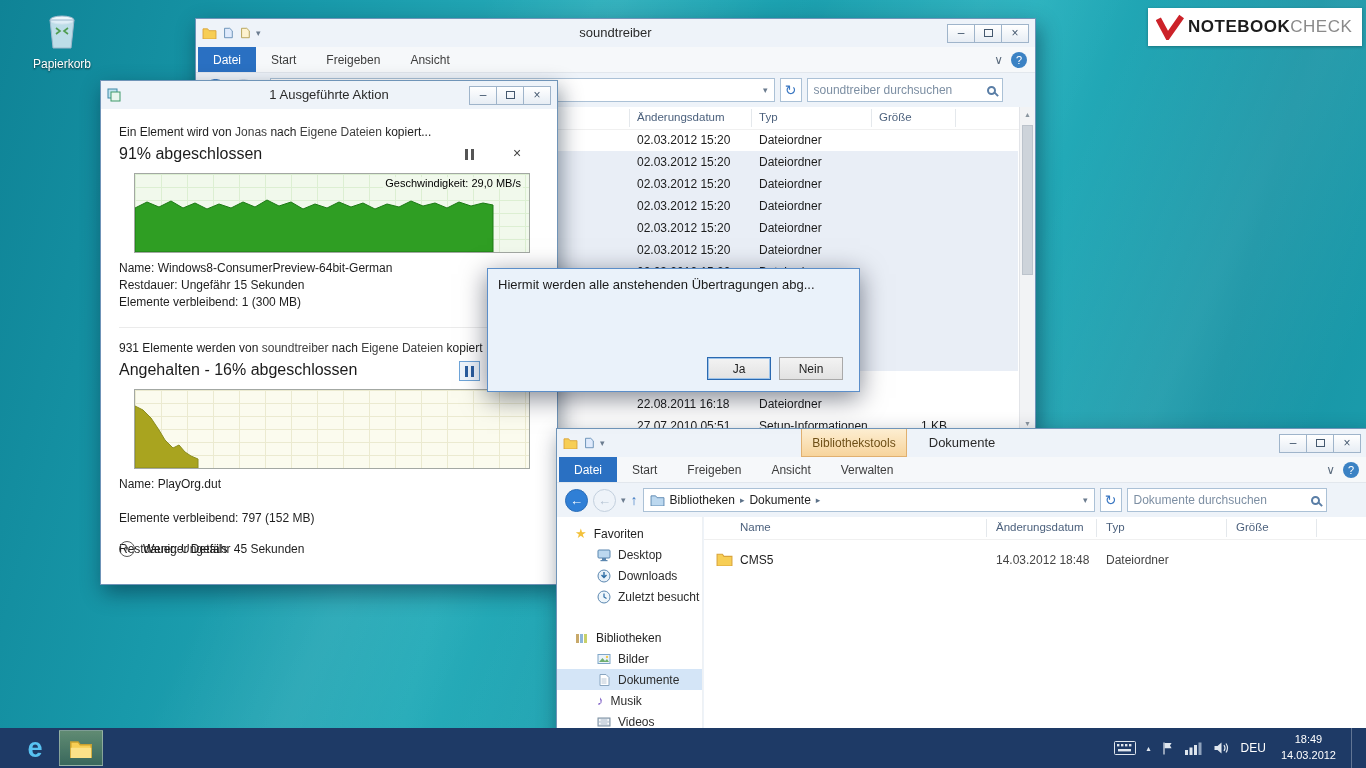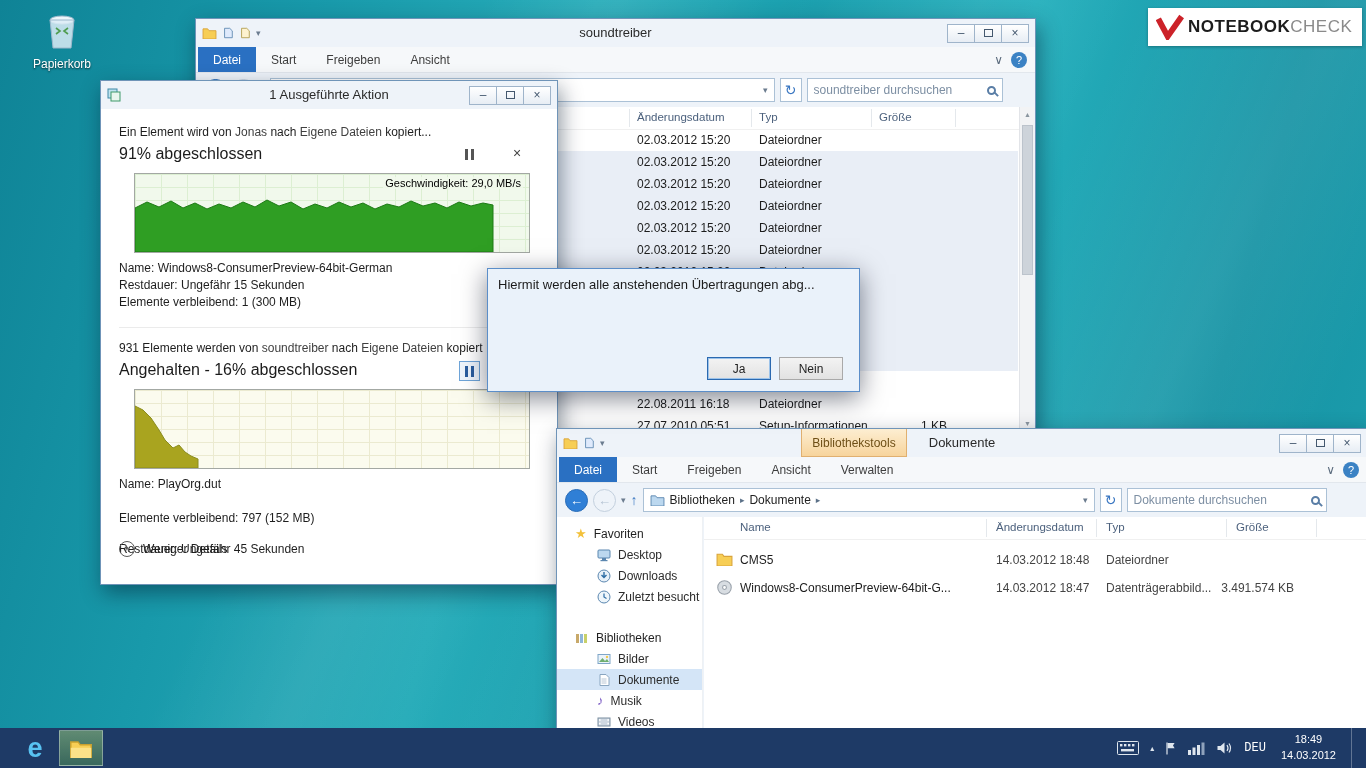--- a/index.html
+++ b/index.html
@@ -96,21 +96,21 @@
 .star{color:#f3c13a;font-size:13px;}
 .note{color:#7c5cc4;font-size:13px;}
 
 
 .taskbar{position:absolute;left:0;bottom:0;width:1366px;height:40px;background:#1e3a66;z-index:60;display:flex;align-items:center;}
 .tb-item{width:46px;height:40px;display:flex;align-items:center;justify-content:center;}
 .tb-item.active{background:linear-gradient(rgba(150,205,125,.55),rgba(90,160,80,.45));border:1px solid rgba(255,255,255,.35);width:44px;height:36px;margin:2px 1px;}
 .ie-e{color:#58c2f1;font-size:27px;font-weight:bold;line-height:1;}
 .tray{position:absolute;right:8px;top:0;height:40px;display:flex;align-items:center;gap:11px;color:#e9eef5;}
 .tray-chev{font-size:8px;color:#dfe6ee;}
-.deu{font-size:12px;color:#fff;font-family:Liberation Mono, monospace;}
+.deu{font-size:12px;color:#fff;}
 .clock{font-size:11px;color:#fff;text-align:center;line-height:1.45;padding:0 4px;}
 .show-desk{width:7px;height:40px;border-left:1px solid rgba(255,255,255,.3);}
 </style>
 </head>
 <body>
 
 <div class="screen">
   <div class="streaks"></div>
 
   <div class="desk-icon">
@@ -441,30 +441,20 @@
       <div class="headline"></div>
 
       <div class="frow" style="top:30px;height:26px;">
         <svg style="position:absolute;left:12px;top:5px;" width="17" height="14" viewBox="0 0 16 13">
             <path d="M1 2 h5 l1.5 2 H15 v9 H1z" fill="#f7ce55" stroke="#d9a43b"></path>
           </svg>
         <span class="fcell" style="left:36px;top:6px;">CMS5</span>
         <span class="fcell" style="left:292px;top:6px;color:#444;">14.03.2012 18:48</span>
         <span class="fcell" style="left:402px;top:6px;color:#444;">Dateiordner</span>
       </div>
-      <div class="frow" style="top:58px;height:26px;">
-        <svg style="position:absolute;left:13px;top:5px;" width="15" height="15" viewBox="0 0 14 14">
-            <circle cx="7" cy="7" r="6.3" fill="#d8dde2" stroke="#9aa2ab"></circle>
-            <circle cx="7" cy="7" r="1.8" fill="#fff" stroke="#9aa2ab"></circle>
-          </svg>
-        <span class="fcell" style="left:36px;top:6px;">Windows8-ConsumerPreview-64bit-G...</span>
-        <span class="fcell" style="left:292px;top:6px;color:#444;">14.03.2012 18:47</span>
-        <span class="fcell" style="left:402px;top:6px;color:#444;">Datenträgerabbild...</span>
-        <span class="fcell" style="left:440px;width:150px;top:6px;text-align:right;color:#444;">3.491.574 KB</span>
-      </div>
     </div>
   </div>
 
   <div class="taskbar">
     <div class="tb-item" style="margin-left:12px;">
       <span class="ie-e">e</span>
     </div>
     <div class="tb-item active">
       <svg width="24" height="19" viewBox="0 0 16 13">
           <path d="M1 2 h5 l1.5 2 H15 v9 H1z" fill="#f7ce55" stroke="#caa12e"></path>

